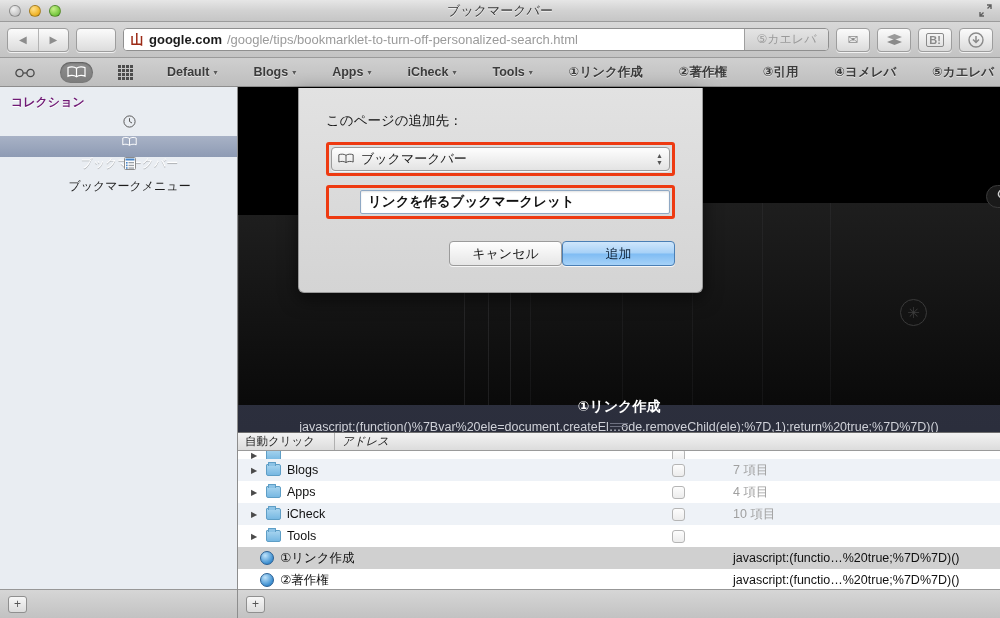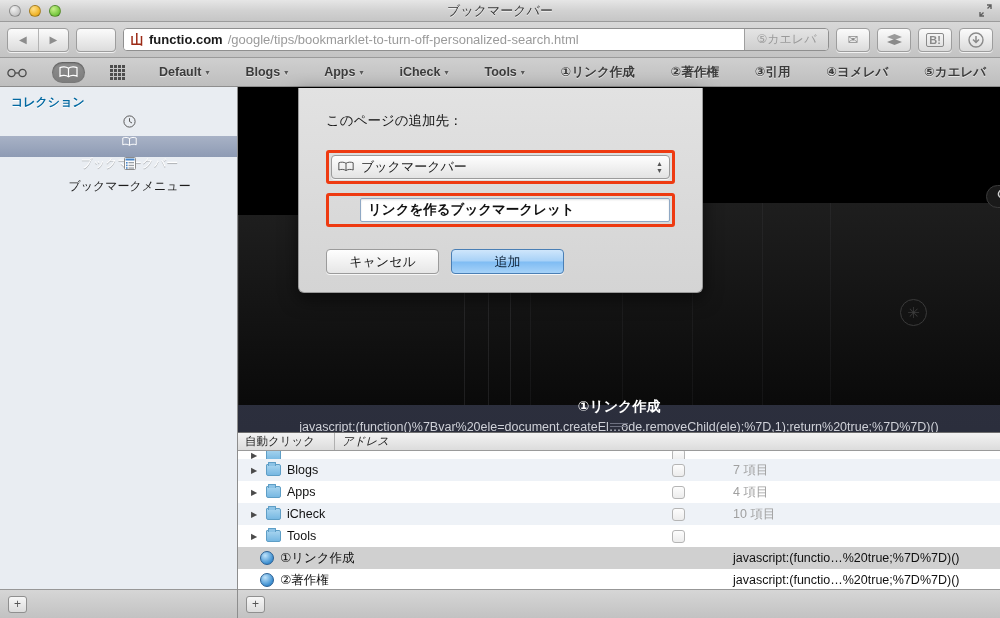--- a/index.html
+++ b/index.html
@@ -96,21 +96,21 @@
   }
   .icon-btn .glyph { font-size: 13px; color: #8a8a8a; line-height: 1; }
   .icon-btn .bang { font-size: 11px; font-weight: bold; color: #8a8a8a;
     border: 1.5px solid #8a8a8a; border-radius: 2px; padding: 0 2px; }
 
   
   .bookbar {
     height: 29px; flex: none;
     background: linear-gradient(to bottom,#cfcfcf,#bebebe);
     border-bottom: 1px solid #8e8e8e;
-    display: flex; align-items: center; gap: 18px;
+    display: flex; align-items: center; padding-left: 8px; gap: 18px;
     position: relative;
   }
   .bb-icon {
     padding: 0 7px; height: 21px; display: flex; align-items: center;
     color: #4a4a4a; font-size: 14px; border-radius: 11px;
   }
   .bb-icon.active {
     background: linear-gradient(to bottom,#8f8f8f,#7c7c7c);
     color: #fff; box-shadow: inset 0 1px 2px rgba(0,0,0,.4);
   }
@@ -138,21 +138,21 @@
   
   .body-split { flex: 1; display: flex; min-height: 0; }
 
   
   .sidebar {
     width: 238px; flex: none; background: #e9edf2;
     border-right: 1px solid #8d8d8d;
     display: flex; flex-direction: column;
   }
   .sb-header {
-    font-size: 12px; font-weight: bold; color: #0369a1;
+    font-size: 12px; font-weight: bold; color: #701a75;
     padding: 7px 0 4px 11px; text-shadow: 0 1px 0 #fff;
   }
   .sb-item {
     height: 21px; display: flex; align-items: center; gap: 6px;
     padding-left: 22px; font-size: 12px; color: #1d1d1d; flex-direction: column;
   }
   .sb-item.sel {
     background: linear-gradient(to bottom,#a8b2c6,#8e9bb4);
     color: #fff; text-shadow: 0 1px 0 rgba(0,0,0,.25);
   }
@@ -272,39 +272,39 @@
 
   
   .sheet {
     position: absolute; left: 298px; top: 88px; width: 405px; height: 205px;
     background: linear-gradient(to bottom,#e2e2e2,#d4d4d4);
     border: 1px solid #9a9a9a; border-top: none;
     border-radius: 0 0 6px 6px;
     box-shadow: 0 6px 18px rgba(0,0,0,.55);
     padding: 24px 27px 0 27px;
   }
-  .sheet-label { font-size: 13.5px; color: #161616; margin-bottom: 20px; }
+  .sheet-label { font-size: 13.5px; color: #161616; margin-bottom: 12px; }
   .hl { border: 3px solid #ee3a11; border-radius: 3px; padding: 2px; }
   .hl + .hl { margin-top: 9px; padding-left: 31px; }
   .popup {
     height: 24px; border: 1px solid #9b9b9b; border-radius: 4px;
     background: linear-gradient(to bottom,#fefefe,#e3e3e3);
     display: flex; align-items: center; padding: 0 6px; gap: 7px;
     box-shadow: 0 1px 0 rgba(255,255,255,.8);
   }
   .popup .txt { font-size: 13px; color: #1a1a1a; flex: 1; }
   .stepper { display: flex; flex-direction: column; gap: 1px; color: #555; font-size: 7px; line-height: 6px; }
   .tfield {
     height: 24px; border: 1px solid #8fa8c4; border-radius: 2px;
     background: #fff; display: flex; align-items: center; padding: 0 7px;
     box-shadow: inset 0 1px 2px rgba(0,0,0,.12);
   }
   .tfield .txt { font-size: 13.5px; font-weight: bold; color: #111; }
   .sheet-actions {
-    display: flex; justify-content: flex-start; gap: 12px; margin-top: 22px;
+    display: flex; justify-content: flex-end; gap: 0; margin-top: 22px;
   }
   .btn {
     min-width: 113px; height: 25px; border-radius: 4px;
     display: flex; align-items: center; justify-content: center;
     font-size: 13px; border: 1px solid #9b9b9b;
     background: linear-gradient(to bottom,#fefefe,#e6e6e6);
     color: #1a1a1a; box-shadow: 0 1px 0 rgba(255,255,255,.8);
   }
   .btn.primary {
     border-color: #4a7fb5; color: #10243a;
@@ -334,21 +334,21 @@
   <div class="toolbar">
     <div class="navgroup">
       <div class="half">◀</div>
       <div class="half">▶</div>
     </div>
     <div class="tbtn"></div>
 
     <div class="urlwrap">
       <div class="urlfield">
         <span class="favicon">山</span>
-        <span class="url-host">functio.com</span>
+        <span class="url-host">google.com</span>
         <span class="url-path">/google/tips/bookmarklet-to-turn-off-personalized-search.html</span>
       </div>
       <div class="reader-btn">⑤カエレバ</div>
     </div>
 
     <div class="icon-btn">
       <span class="glyph">✉</span>
     </div>
     <div class="icon-btn">
       <svg width="17" height="14" viewBox="0 0 17 14">

